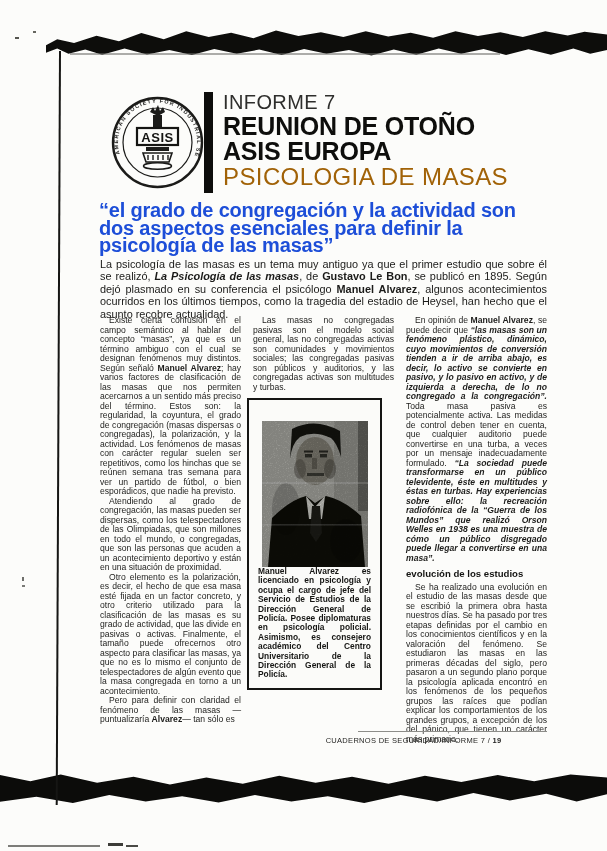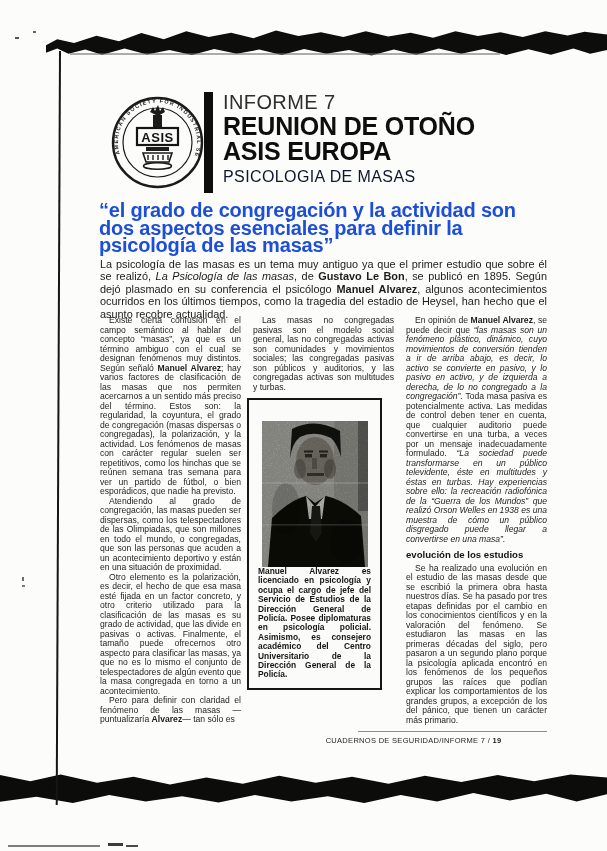--- a/index.html
+++ b/index.html
@@ -25,34 +25,34 @@
   .noise-dot1{position:absolute;left:22px;top:577px;width:2px;height:4px;background:#6e6e6a;}
   .noise-dot2{position:absolute;left:22px;top:585px;width:3px;height:2px;background:#7a7a76;}
   .noise-speck1{position:absolute;left:15px;top:37px;width:4px;height:2px;background:#55554f;}
   .noise-speck2{position:absolute;left:33px;top:31px;width:3px;height:2px;background:#66665f;}
   
   .logo{position:absolute;left:110px;top:94px;width:95px;height:97px;}
   .hdr-bar{position:absolute;left:204px;top:92px;width:9px;height:101px;background:#0d0d0b;}
   .hdr-text{position:absolute;left:223px;top:90px;width:330px;}
   .kicker{font-size:20px;line-height:24px;color:#2e2e2c;letter-spacing:.4px;}
   .title-big{font-size:25px;line-height:25px;font-weight:700;color:#0e0e0c;letter-spacing:-.2px;}
-  .subtitle{font-size:16px;line-height:25px;color:#0f172a;letter-spacing:.4px;}
+  .subtitle{font-size:24px;line-height:25px;color:#a16207;letter-spacing:.4px;}
   
   .headline{position:absolute;left:99px;top:202px;width:452px;font-size:20px;line-height:17.6px;font-weight:700;color:#1d4ed8;letter-spacing:-.2px;}
   .lede{position:absolute;left:100px;top:247px;width:447px;font-size:10.9px;line-height:12.5px;text-align:justify;color:#1b1b19;}
   
   .col{position:absolute;top:316px;width:141px;font-size:8.6px;line-height:9.5px;text-align:justify;color:#1d1d1b;}
   .col-1{left:100px;}
   .col-2{left:253px;}
   .col-3{left:406px;}
   .col p{margin:0;}
   .ind{text-indent:9px;}
   .subhead{font-size:9.6px;font-weight:700;margin:6px 0 4px;color:#141412;}
   .rb{font-weight:700;margin-top:16px;}
-  .ri{font-style:italic;}
+  .ri{font-style:italic;font-weight:bold;}
   
   .photo-frame{margin-top:6px;margin-left:-6px;width:113px;border:2px solid #151513;padding:21px 9px 8px;background:#fbfbf9;}
   .photo{display:block;width:106px;height:146px;margin:0 auto;}
   .photo-caption{margin-top:7px;font-weight:700;font-size:8.4px;line-height:9.4px;text-align:justify;color:#161614;}
   
   .footer-rule{position:absolute;left:358px;top:731px;width:189px;height:1px;background:#8d8d89;}
   .page-footer{position:absolute;left:280px;top:736px;width:267px;text-align:center;font-size:7.5px;letter-spacing:.3px;color:#1f1f1d;}
 </style>
 </head>
 <body>

